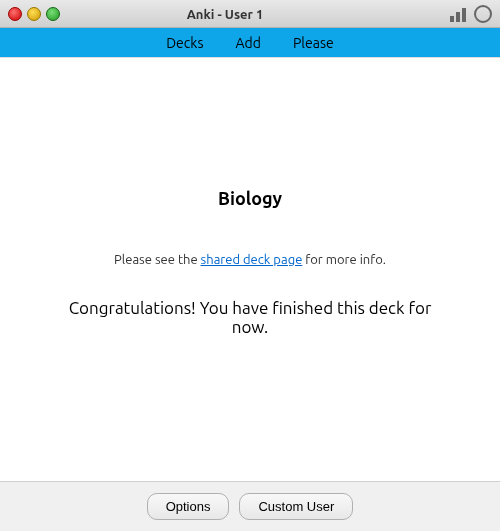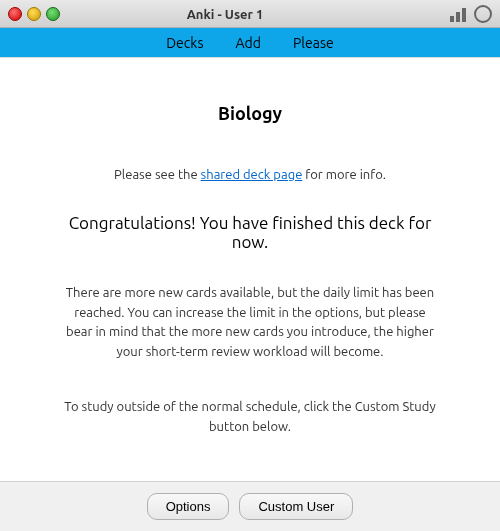--- a/index.html
+++ b/index.html
@@ -223,21 +223,19 @@
 
 <div class="content-wrapper">
   <div class="deck-title">Biology</div>
 
   <div class="shared-deck-line">
     <span>Please see the </span><a class="shared-deck-link">shared deck page</a><span> for more info.</span>
   </div>
 
   <div class="congrats-text">Congratulations! You have finished this deck for now.</div>
 
-  <div class="info-text">There are more new cards available, but the daily limit has been reached. You can increase the limit in the options, but please bear in mind that the more new cards you introduce, the higher your short-term review workload will become.</div>
-
-  <div class="custom-study-hint">To study outside of the normal schedule, click the Custom Study button below.</div>
+
 </div>
 
 <div class="bottom-area">
   <button class="btn">Options</button>
   <button class="btn">Custom User</button>
 </div>
 
 </body></html>

